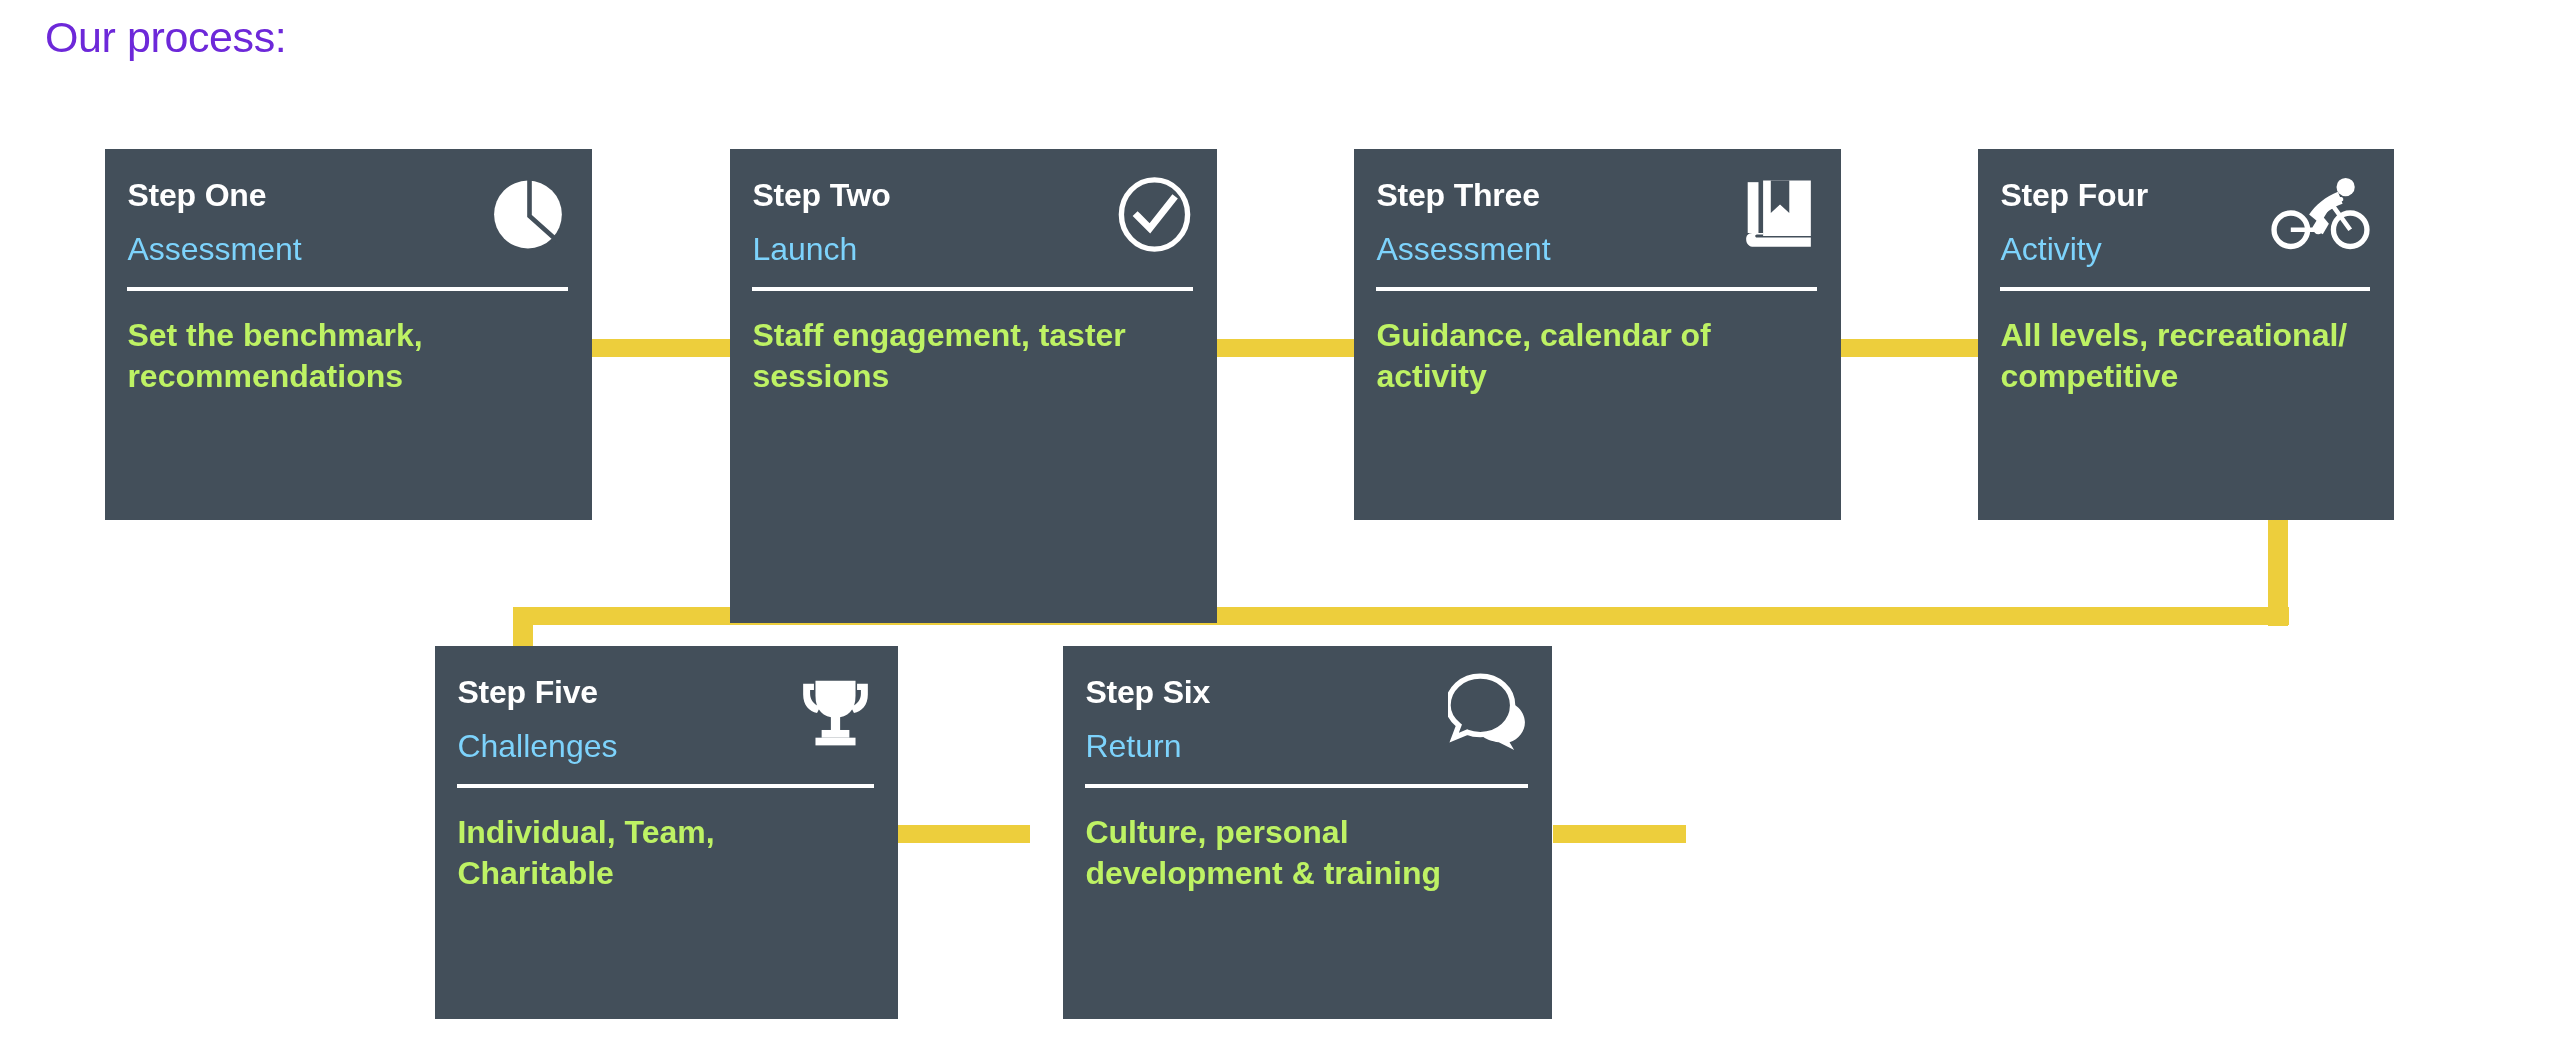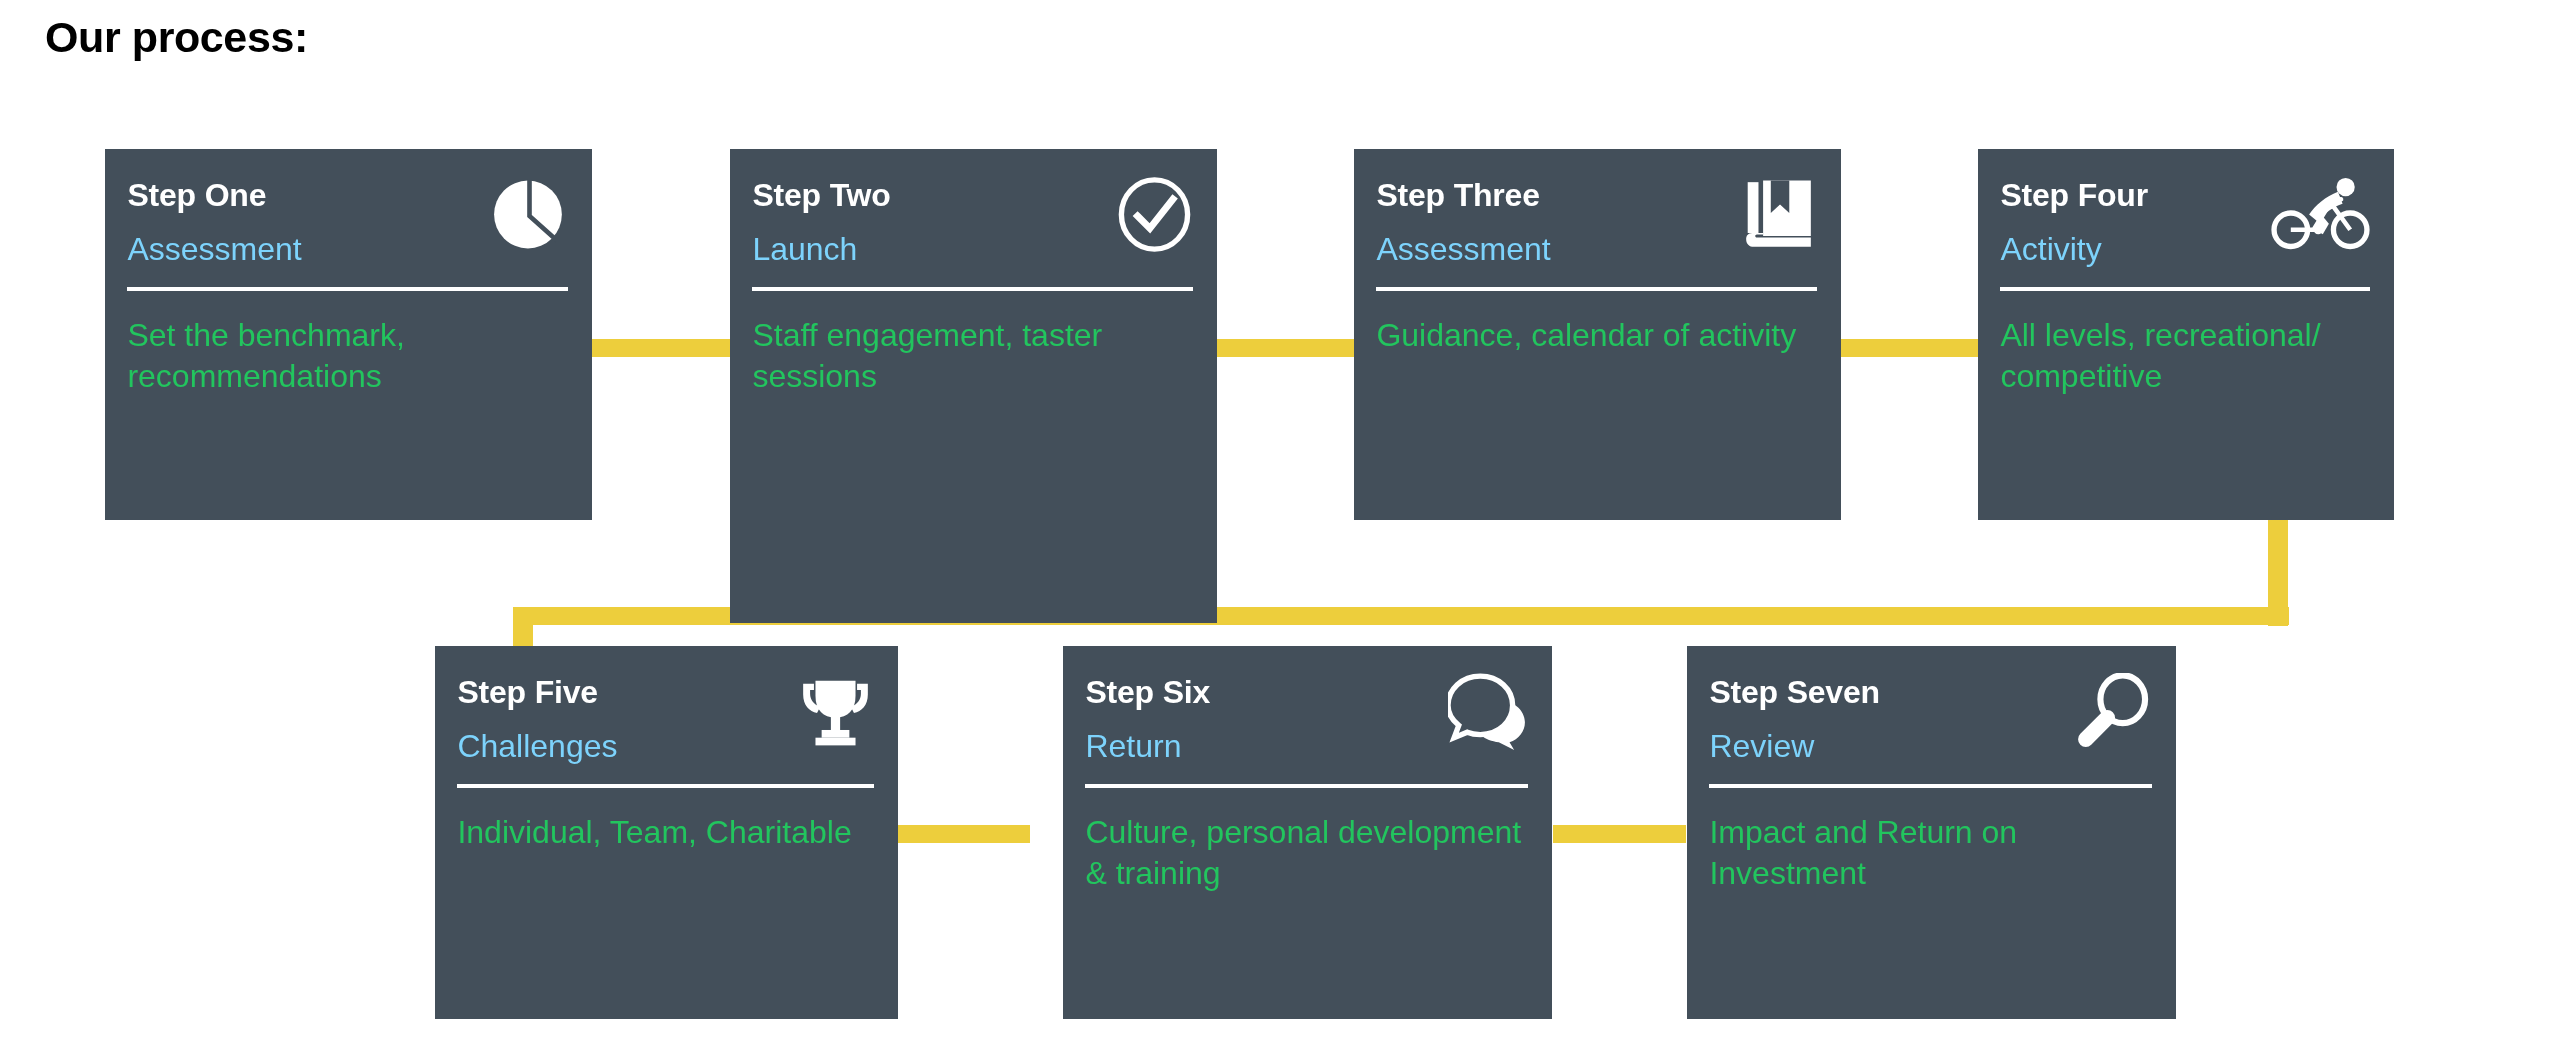--- a/index.html
+++ b/index.html
@@ -18,22 +18,22 @@
     background: #ffffff;
     overflow: hidden;
   }
 
   
   #page-title {
     position: absolute;
     left: 45px;
     top: 14.4px;
     font-size: 43px;
-    font-weight: 700;
-    color: #000000;
+    font-weight: 400;
+    color: #6d28d9;
     letter-spacing: -0.4px;
     line-height: 1.1;
     white-space: nowrap;
   }
 
   
   .conn {
     position: absolute;
     background: #EDCE3C;
   }
@@ -81,23 +81,23 @@
   }
   .card-icon svg { display: block; }
   .card-rule {
     height: 3.2px;
     background: #ffffff;
     margin-top: 14.4px;
     margin-bottom: 24px;
   }
   .card-desc {
     font-size: 32px;
-    font-weight: 400;
+    font-weight: 700;
     line-height: 1.28;
-    color: #22c55e;
+    color: #bef264;
     letter-spacing: 0px;
   }
 </style>
 </head>
 <body>
 
 <div id="canvas">
 
   <div id="page-title">Our process:</div>
 
@@ -235,29 +235,15 @@
 
           <path d="M42 4 C66 4 84 21 84 42 C84 63 66 80 42 80 C36 80 30 79 25 77
                    L8 84 L14 68 C5 61 0 52 0 42 C0 21 18 4 42 4 Z" fill="#434F5A" stroke="#ffffff" stroke-width="7"></path>
         </svg>
       </div>
     </div>
     <div class="card-rule"></div>
     <div class="card-desc">Culture, personal development &amp; training</div>
   </div>
 
-  <div class="card" style="left:1687px; top:646px; width:489px; height:373px;">
-    <div class="card-head">
-      <div class="card-step">Step Seven</div>
-      <div class="card-sub">Review</div>
-      <div class="card-icon">
-        <svg width="77" height="77" viewBox="0 0 100 100" aria-hidden="true">
-          <ellipse cx="62" cy="34" rx="29" ry="31" fill="none" stroke="#ffffff" stroke-width="8"></ellipse>
-          <path d="M42 58 L14 86" fill="none" stroke="#ffffff" stroke-width="20" stroke-linecap="round"></path>
-        </svg>
-      </div>
-    </div>
-    <div class="card-rule"></div>
-    <div class="card-desc">Impact and Return on Investment</div>
-  </div>
 
 </div>
 
 
 </body></html>

